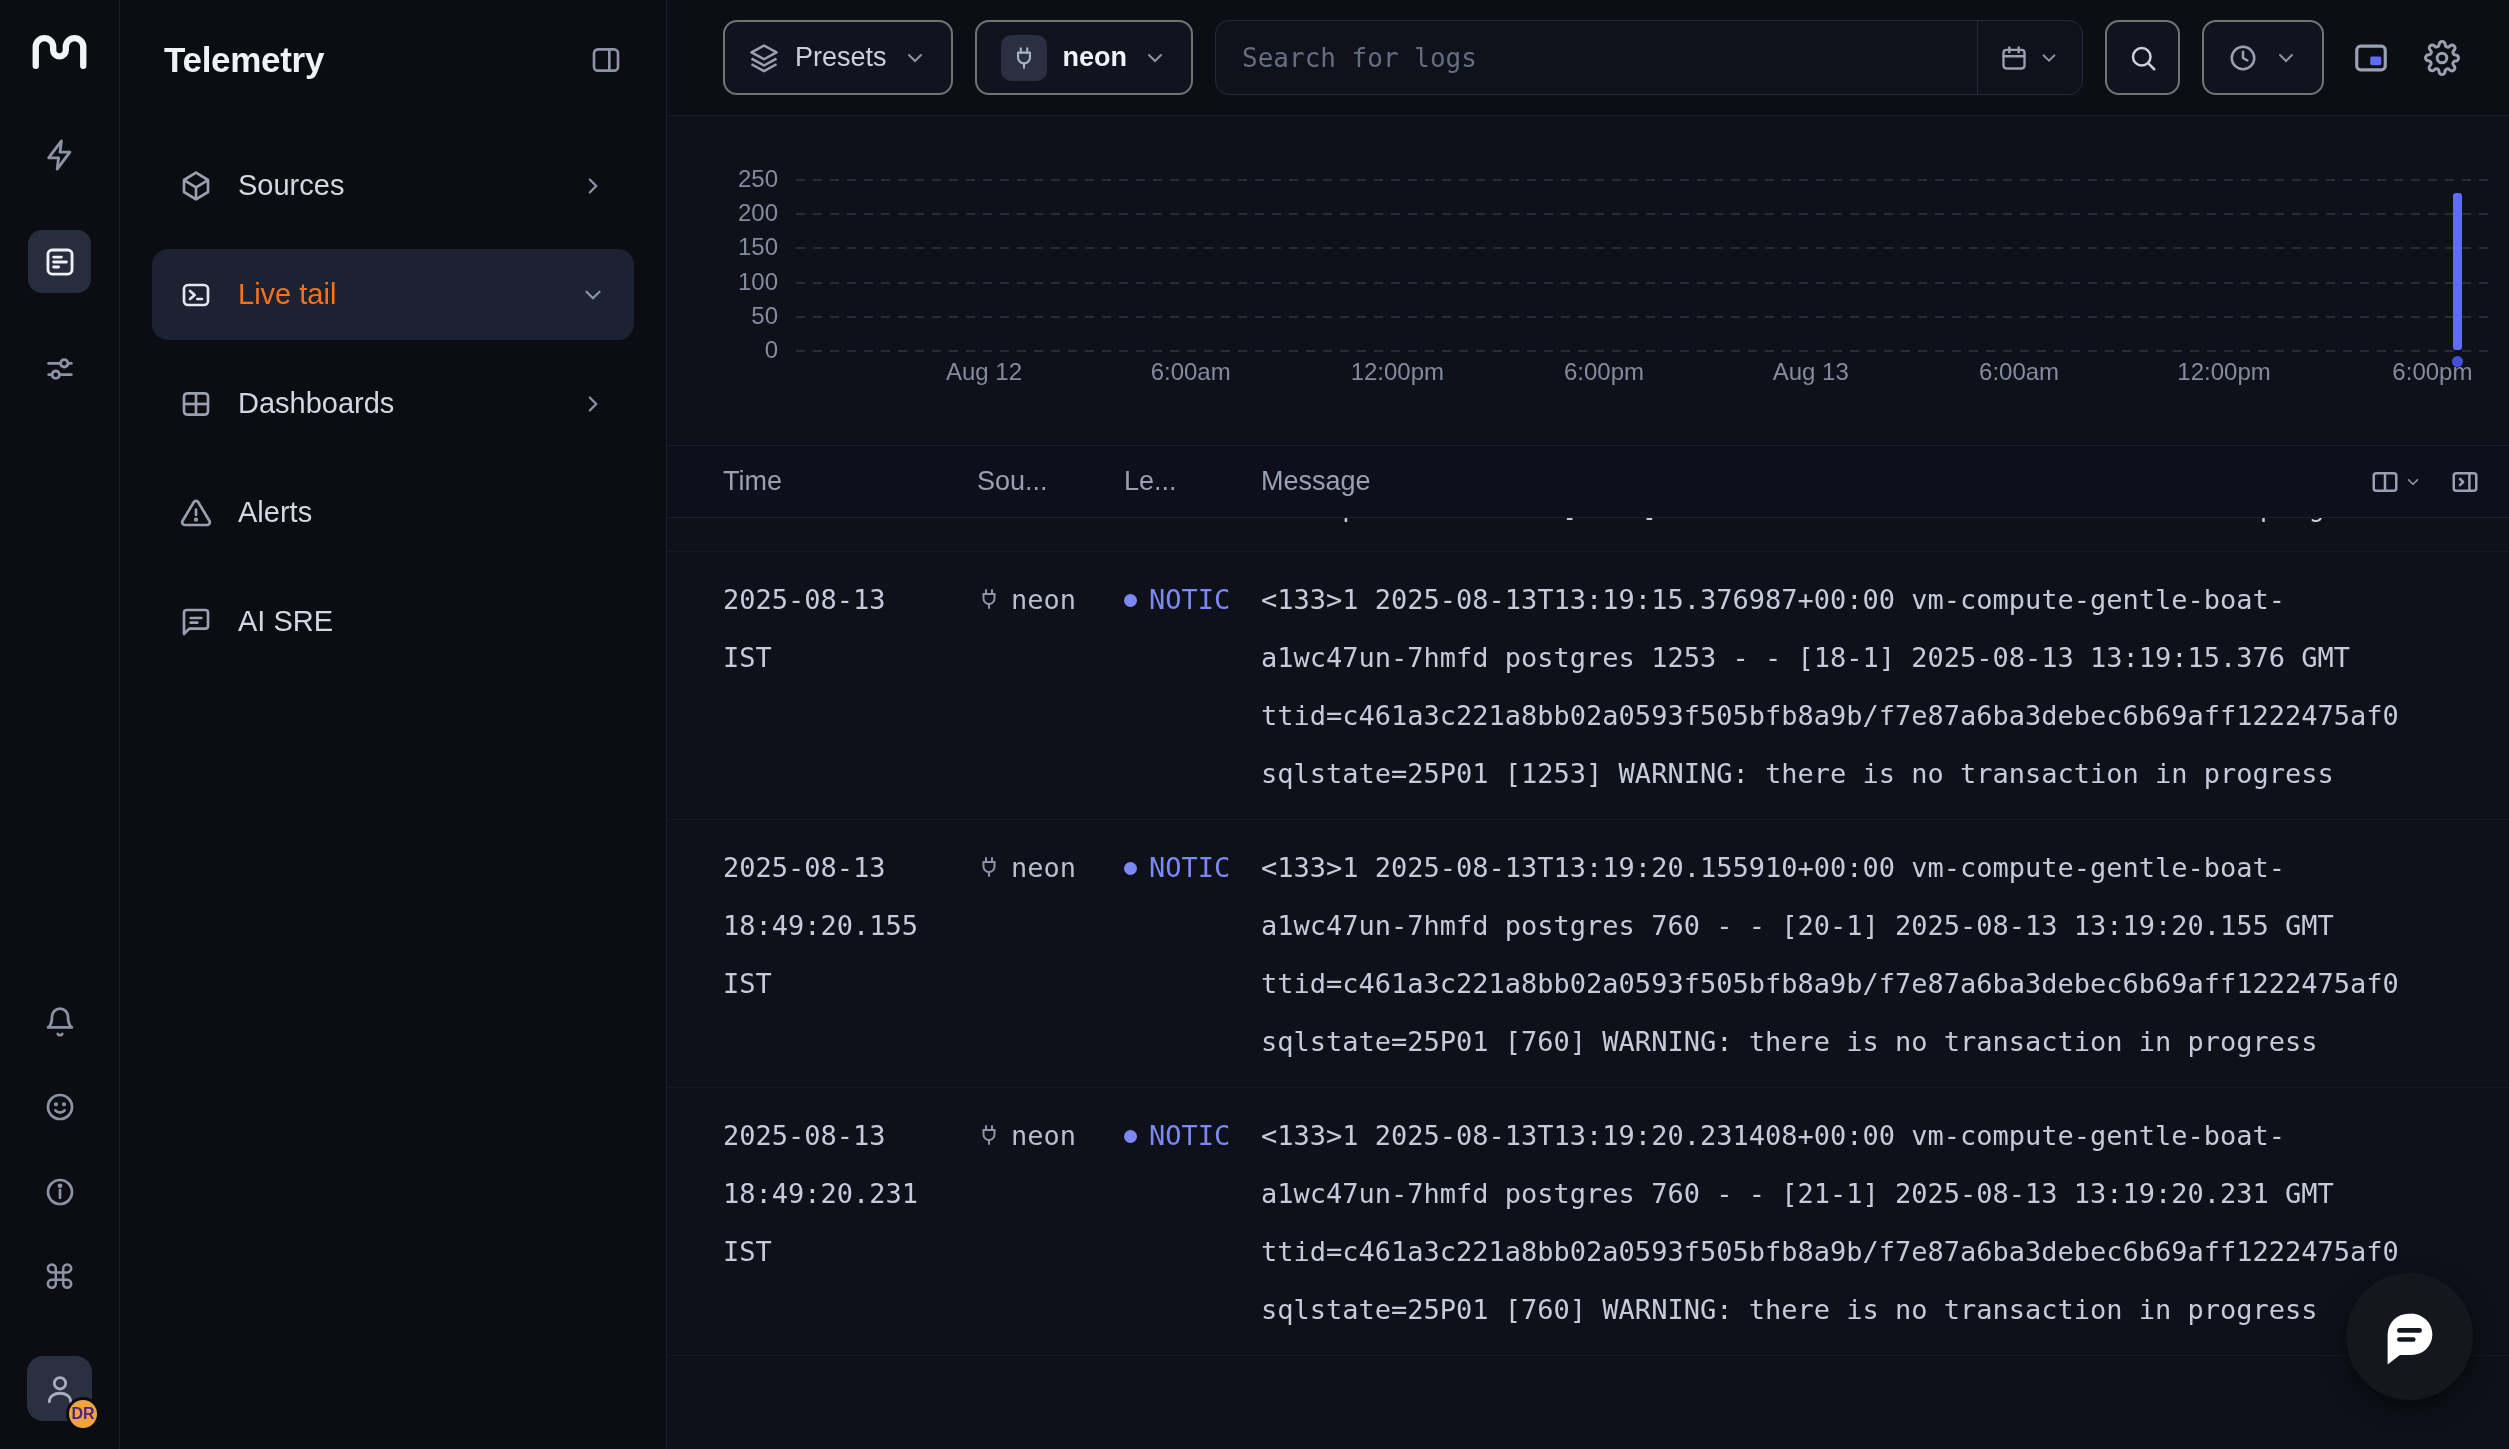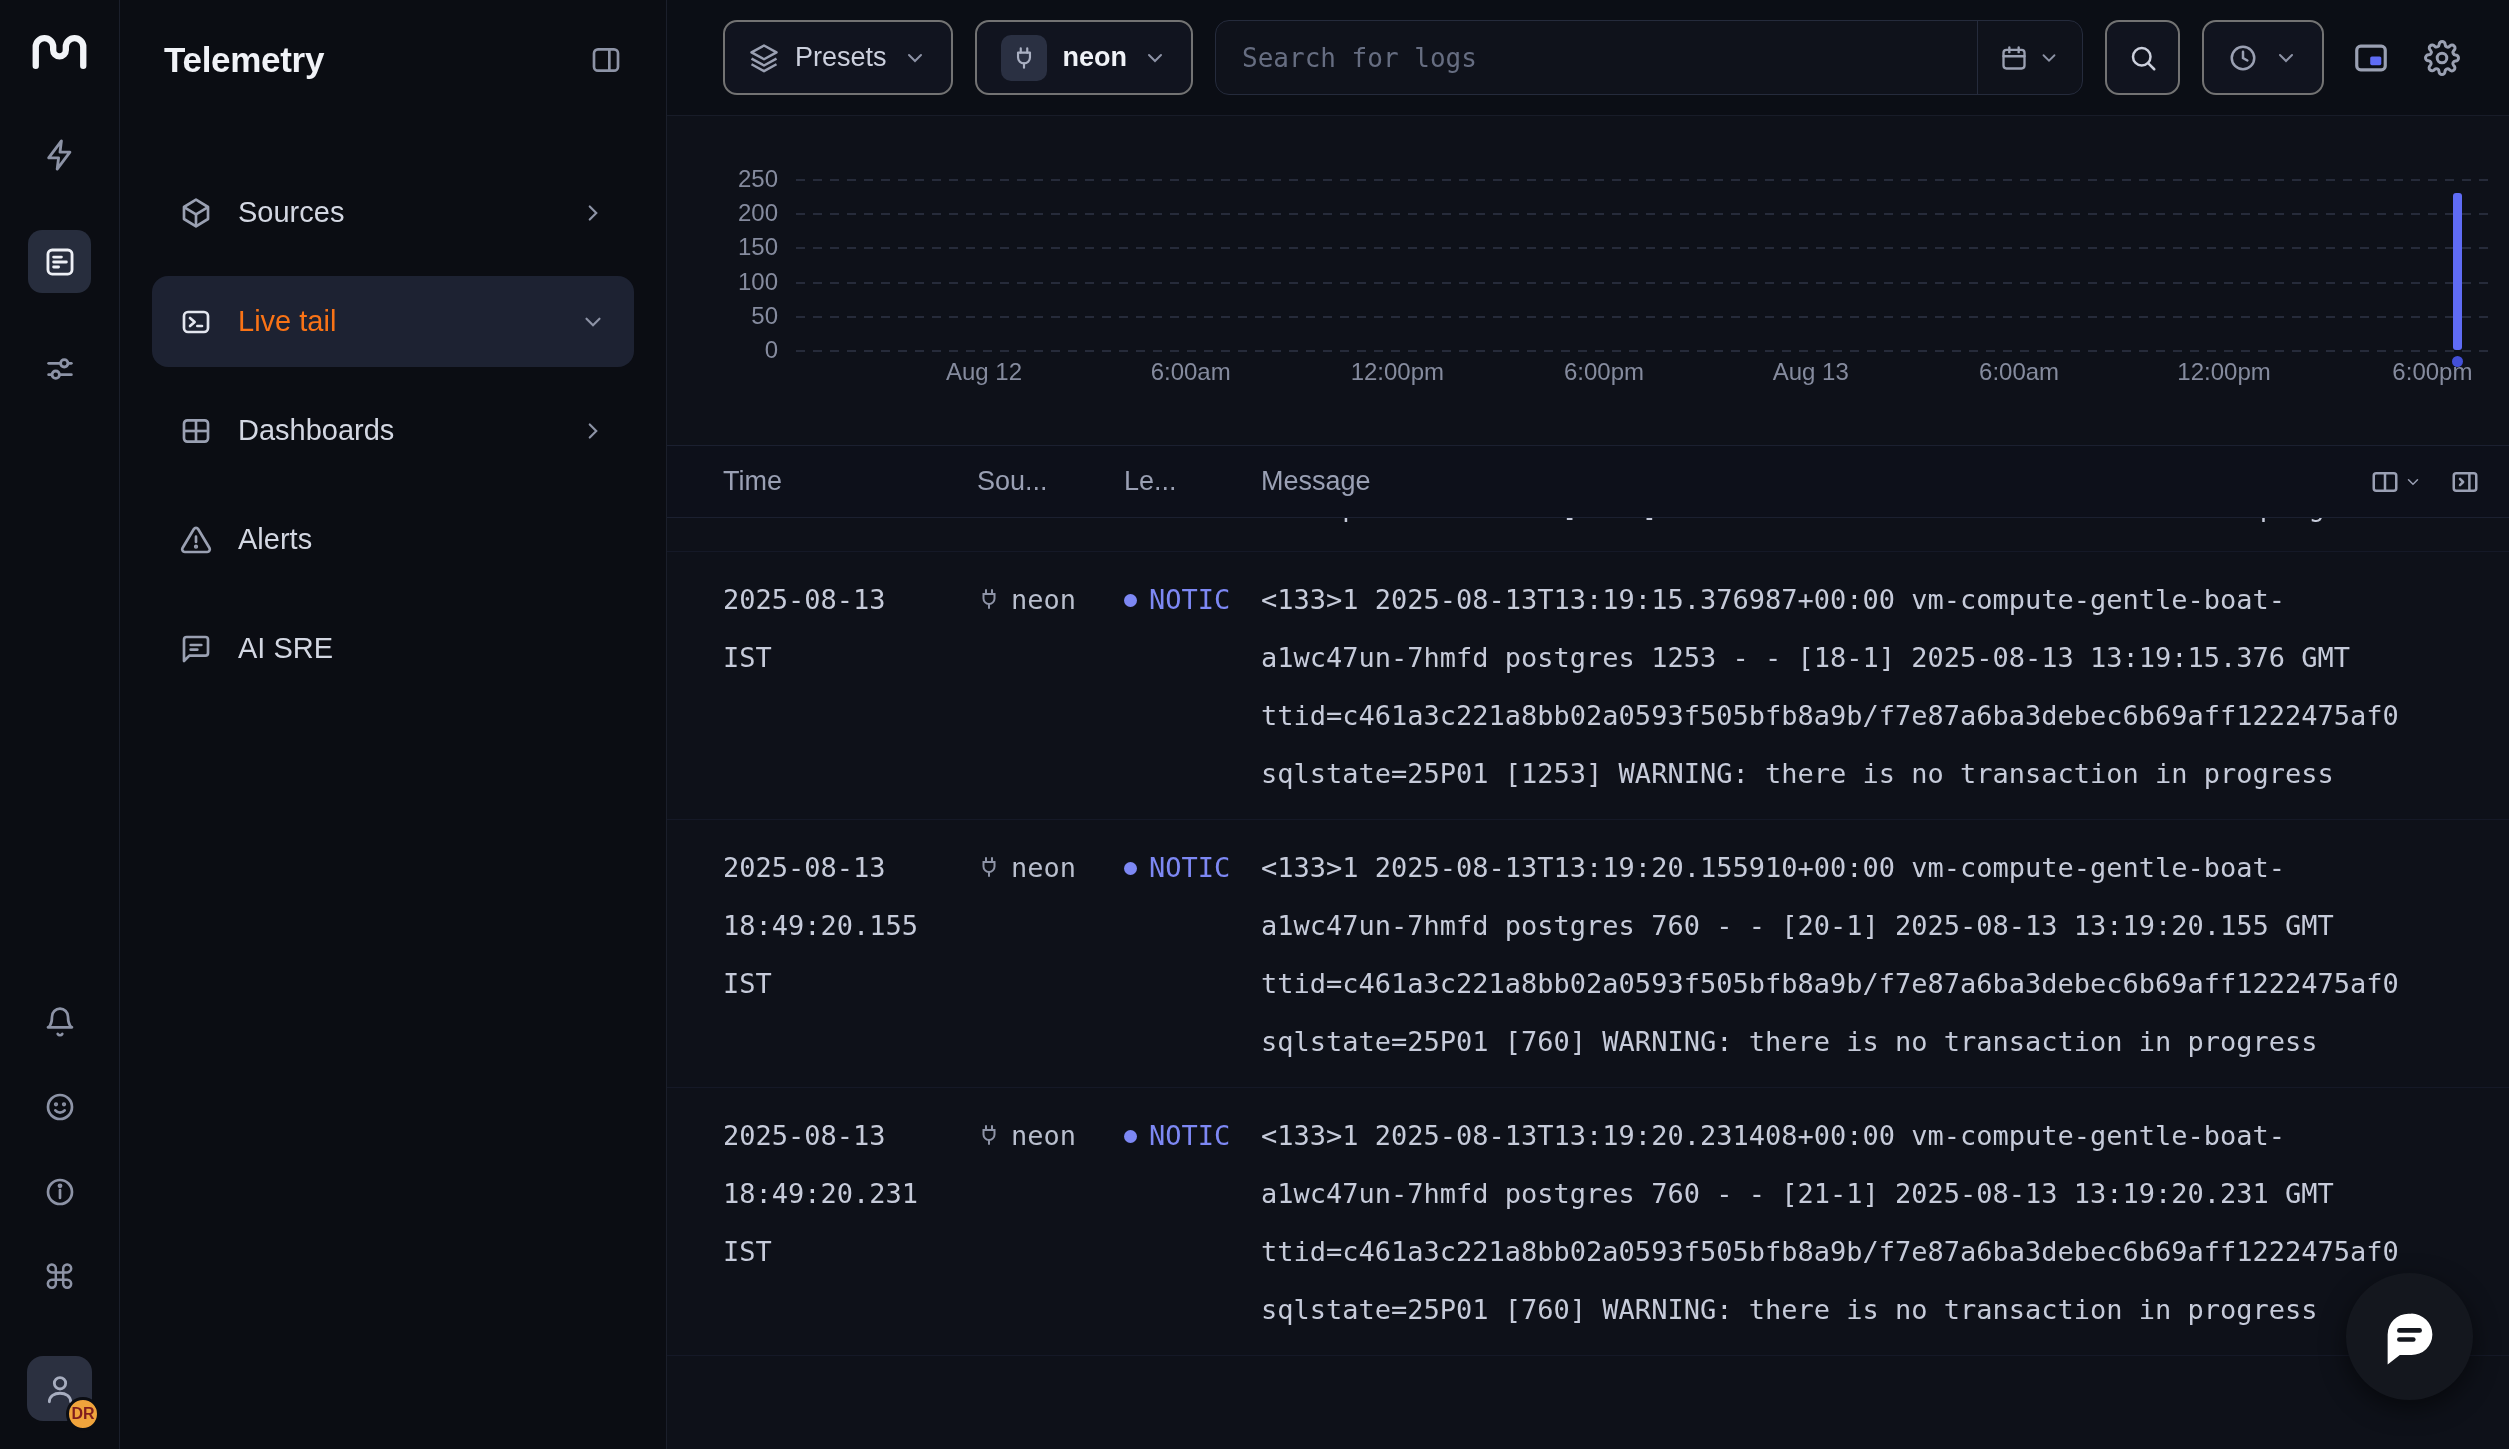--- a/index.html
+++ b/index.html
@@ -28,31 +28,31 @@
   .rail-spacer { flex:1; }
   .rail-btn.small { width:55px; height:55px; margin-bottom:30px; color:#8d93a6; }
   .cmd-glyph { font-size:34px; line-height:1; color:#8d93a6; }
   .avatar {
     width:65px; height:65px; border-radius:16px; background:#2b3040;
     display:flex; align-items:center; justify-content:center; color:#a7adbf;
     position:relative; margin-top:22px; cursor:pointer;
   }
   .avatar-badge {
     position:absolute; right:-8px; bottom:-10px; width:34px; height:34px;
-    border-radius:50%; background:#f0a43c; color:#7f1d1d; font-size:16px;
+    border-radius:50%; background:#f0a43c; color:#4c1d95; font-size:16px;
     font-weight:bold; display:flex; align-items:center; justify-content:center;
     border:3px solid #0b0d13;
   }
 
   
   .sidebar {
     width:547px; background:#0b0d13; border-right:1px solid #1b1f2b;
     padding:40px 32px; flex:none; display:flex; flex-direction:column;
   }
-  .sidebar-header { display:flex; align-items:center; justify-content:space-between; padding:0 12px; margin-bottom:87px; }
+  .sidebar-header { display:flex; align-items:center; justify-content:space-between; padding:0 12px; margin-bottom:60px; }
   .app-title { font-size:35px; font-weight:700; letter-spacing:-0.3px; color:#f0f2f7; }
   .collapse-btn { color:#8d93a6; cursor:pointer; display:flex; }
   .nav { display:flex; flex-direction:column; gap:18px; }
   .nav-item {
     display:flex; align-items:center; gap:26px; height:91px; padding:0 28px;
     border-radius:16px; color:#d3d7e2; font-size:29px; cursor:pointer;
   }
   .nav-item .nicon { color:#9aa0b2; display:flex; flex:none; }
   .nav-item.active { background:#1d2232; color:#f97316; }
   .nav-item.active .nicon { color:#e3e6ef; }

